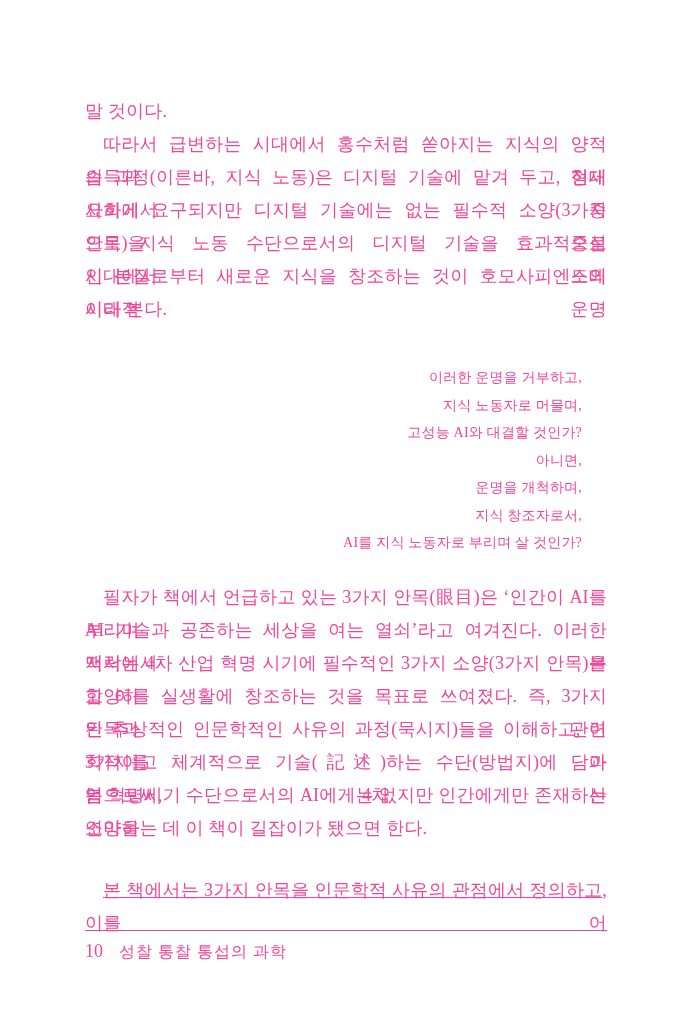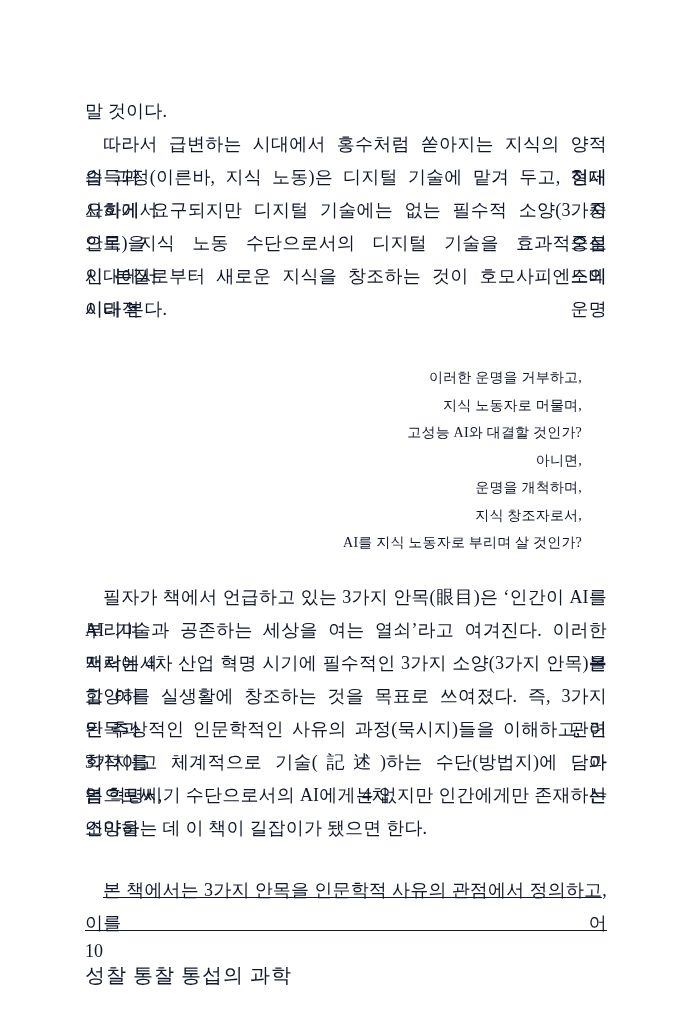--- a/index.html
+++ b/index.html
@@ -3,21 +3,21 @@
 <meta charset="utf-8">
 <style>
   html, body { margin: 0; padding: 0; }
   body { background: #e9e9e9; }
   .page {
     position: relative;
     width: 691px;
     height: 1024px;
     background: #ffffff;
     font-family: "Liberation Serif", "DejaVu Serif", serif;
-    color: #0f172a;
+    color: #ec4899;
     overflow: hidden;
     margin: 0 auto;
   }
   .content {
     position: absolute;
     left: 85px;
     width: 522px;
     top: 0;
   }
   .para { margin: 0; padding: 0; }
@@ -46,24 +46,24 @@
     text-align: right;
     letter-spacing: 0.2px;
     white-space: nowrap;
   }
   .footer {
     position: absolute;
     left: 85px;
     top: 941px;
     display: flex;
     align-items: baseline;
-    flex-direction: column;
+    gap: 16px;
   }
   .page-number { font-size: 18px; }
-  .running-title { font-size: 20px; letter-spacing: 1px; }
+  .running-title { font-size: 16px; letter-spacing: 1px; }
 </style>
 </head>
 <body>
 
 <div class="page">
   <div class="content">
 
     <div class="para para-1">
       <div class="bline">말 것이다.</div>
       <div class="bline jfull indent">따라서 급변하는 시대에서 홍수처럼 쏟아지는 지식의 양적 습득과 정제</div>

